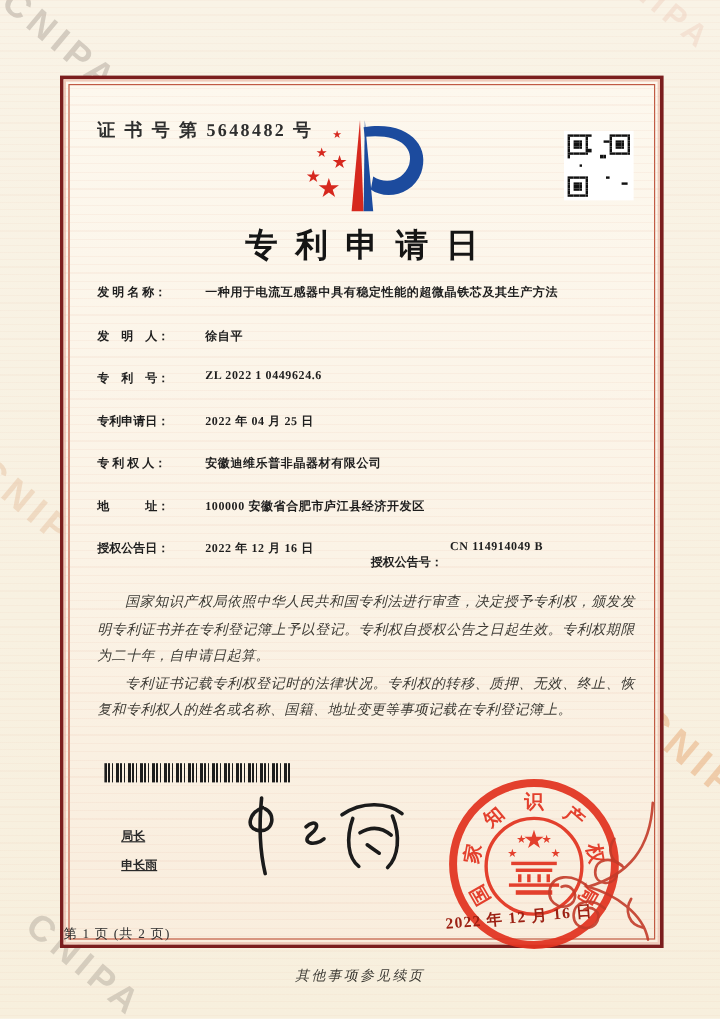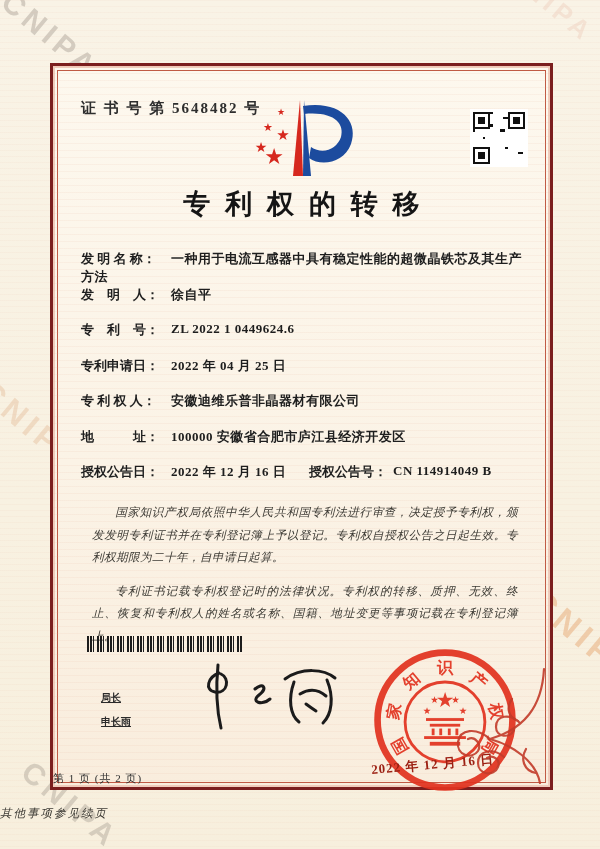--- a/index.html
+++ b/index.html
@@ -24,45 +24,45 @@
   }
   .frame-mid{position:absolute;inset:0;border:2px solid #f0cbbb;}
   .frame-in{position:absolute;inset:2px;border:1px solid #c05a44;}
   .frame-tex{position:absolute;inset:0;background:repeating-linear-gradient(180deg,rgba(226,168,144,0.10) 0 1px,rgba(0,0,0,0) 1px 7px);}
   .certno{position:absolute;left:28px;top:33px;font-size:15px;letter-spacing:2px;color:#2e2e2e;font-weight:600;}
   .logo{position:absolute;left:190px;top:30px;width:130px;height:84px;}
   .qr{position:absolute;left:417px;top:43px;width:58px;height:58px;background:#fff;padding:3px;box-sizing:border-box;display:grid;grid-template-columns:repeat(21,1fr);grid-template-rows:repeat(21,1fr);}
   .qr div{background:transparent;}
   .qr div.on{background:#111;}
   .title{position:absolute;left:0;right:0;top:120px;text-align:center;font-size:27px;font-weight:bold;letter-spacing:0.55em;padding-left:0.55em;color:#151515;}
-  .fields{position:absolute;left:28px;top:184px;width:445px;font-size:13px;}
+  .fields{position:absolute;left:28px;top:171px;width:445px;font-size:10px;}
   .frow{position:relative;height:35.5px;}
   .flabel{display:inline-block;min-width:84px;font-weight:bold;color:#1e1e1e;vertical-align:top;}
   .fvalue{font-weight:600;color:#1e1e1e;margin-left:6px;letter-spacing:0.5px;}
   .pair2{position:absolute;left:228px;top:0;}
   .bodytext{
     position:absolute;left:28px;top:425px;width:448px;
     font-size:11.6px;line-height:1.95;font-style:italic;color:#3c3a34;
     text-align:justify;letter-spacing:0.4px;
   }
-  .bodytext p{margin:11px;text-indent:2em;}
+  .bodytext p{margin:0;text-indent:2em;}
   .barcode{
     position:absolute;left:34px;top:570px;width:156px;height:16px;
     background:repeating-linear-gradient(90deg,#1c1c1c 0 2px,transparent 2px 3px,#1c1c1c 3px 5px,transparent 5px 6px,#1c1c1c 6px 7px,transparent 7px 10px);
   }
   .officer{position:absolute;left:48px;top:620px;font-size:10px;font-weight:bold;color:#2a2a2a;line-height:24px;text-decoration:underline;}
   .signature{position:absolute;left:130px;top:592px;width:160px;height:78px;}
   .seal{position:absolute;left:316px;top:578px;width:152px;height:152px;opacity:0.93;}
   .sealdate{
     position:absolute;left:318px;top:688px;width:160px;text-align:left;
     font-size:13px;font-weight:bold;color:#9c2013;letter-spacing:1px;
     transform:rotate(-5deg);font-family:"Liberation Serif",serif;
   }
   .pagenum{position:absolute;left:0;right:0;top:705px;font-size:11px;color:#2f2f2f;letter-spacing:1px;}
-  .footnote{position:absolute;left:0;right:0;top:806px;text-align:left;font-size:11.5px;font-style:italic;color:#3c3a34;letter-spacing:2px;}
+  .footnote{position:absolute;left:0;right:0;top:806px;text-align:center;font-size:11.5px;font-style:italic;color:#3c3a34;letter-spacing:2px;}
   .flourish{position:absolute;right:2px;bottom:2px;width:120px;height:120px;}
 </style>
 </head>
 <body>
 
 <span class="wm" style="left:-8px;top:18px;font-size:30px;color:rgba(125,115,105,0.30);">CNIPA</span>
 <span class="wm" style="left:498px;top:-12px;font-size:26px;color:rgba(232,190,168,0.30);">CNIPA</span>
 <span class="wm" style="left:258px;top:146px;font-size:30px;color:rgba(235,192,172,0.25);">CNIPA</span>
 <span class="wm" style="left:382px;top:268px;font-size:34px;color:rgba(229,175,124,0.42);">CNIPA</span>
 <span class="wm" style="left:-30px;top:408px;font-size:32px;color:rgba(224,176,136,0.35);">CNIPA</span>
@@ -527,21 +527,21 @@
       <div></div>
       <div></div>
       <div></div>
       <div></div>
       <div></div>
       <div></div>
       <div></div>
       <div></div>
     </div>
 
-  <div class="title">专利权的转移</div>
+  <div class="title">专利申请日</div>
 
   <div class="fields">
     <div class="frow">
       <span class="flabel">发 明 名 称：</span><span class="fvalue">一种用于电流互感器中具有稳定性能的超微晶铁芯及其生产方法</span>
     </div>
     <div class="frow">
       <span class="flabel">发　明　人：</span><span class="fvalue">徐自平</span>
     </div>
     <div class="frow">
       <span class="flabel">专　利　号：</span><span class="fvalue">ZL 2022 1 0449624.6</span>
@@ -551,21 +551,21 @@
     </div>
     <div class="frow">
       <span class="flabel">专 利 权 人：</span><span class="fvalue">安徽迪维乐普非晶器材有限公司</span>
     </div>
     <div class="frow">
       <span class="flabel">地　　　址：</span><span class="fvalue">100000 安徽省合肥市庐江县经济开发区</span>
     </div>
     <div class="frow">
       <span class="flabel">授权公告日：</span><span class="fvalue">2022 年 12 月 16 日</span>
       <span class="pair2">
-        <span class="flabel" style="min-width:0;">授权公告号：</span><span class="fvalue">CN 114914049 B</span>
+        <span class="flabel" style="min-width:0;margin-top:12px;">授权公告号：</span><span class="fvalue">CN 114914049 B</span>
       </span>
     </div>
   </div>
 
   <div class="bodytext">
     <p>国家知识产权局依照中华人民共和国专利法进行审查，决定授予专利权，颁发发明专利证书并在专利登记簿上予以登记。专利权自授权公告之日起生效。专利权期限为二十年，自申请日起算。</p>
     <p>专利证书记载专利权登记时的法律状况。专利权的转移、质押、无效、终止、恢复和专利权人的姓名或名称、国籍、地址变更等事项记载在专利登记簿上。</p>
   </div>
 
   <div class="barcode"></div>

